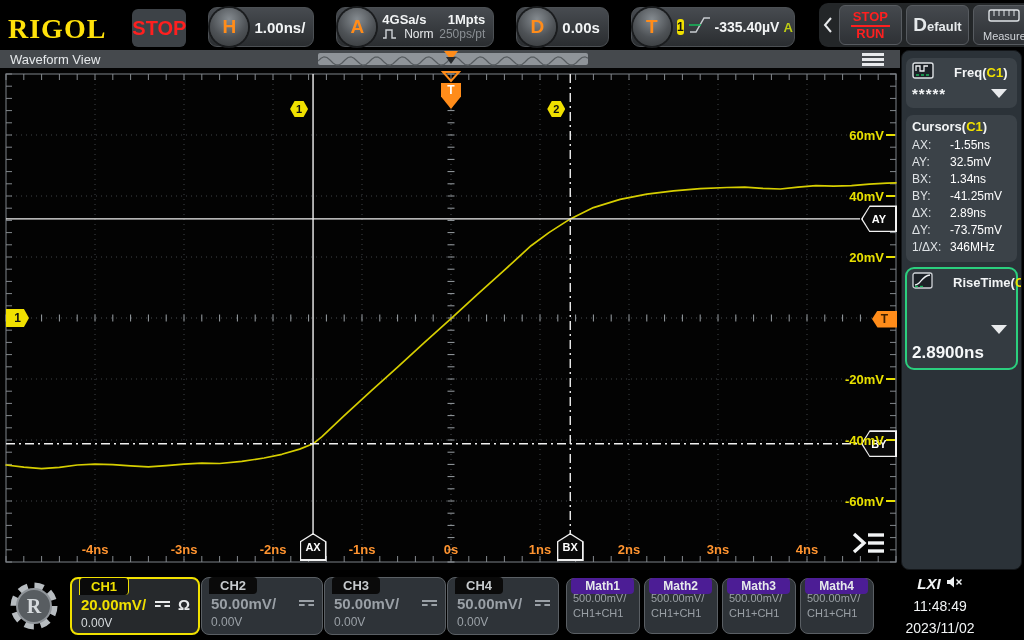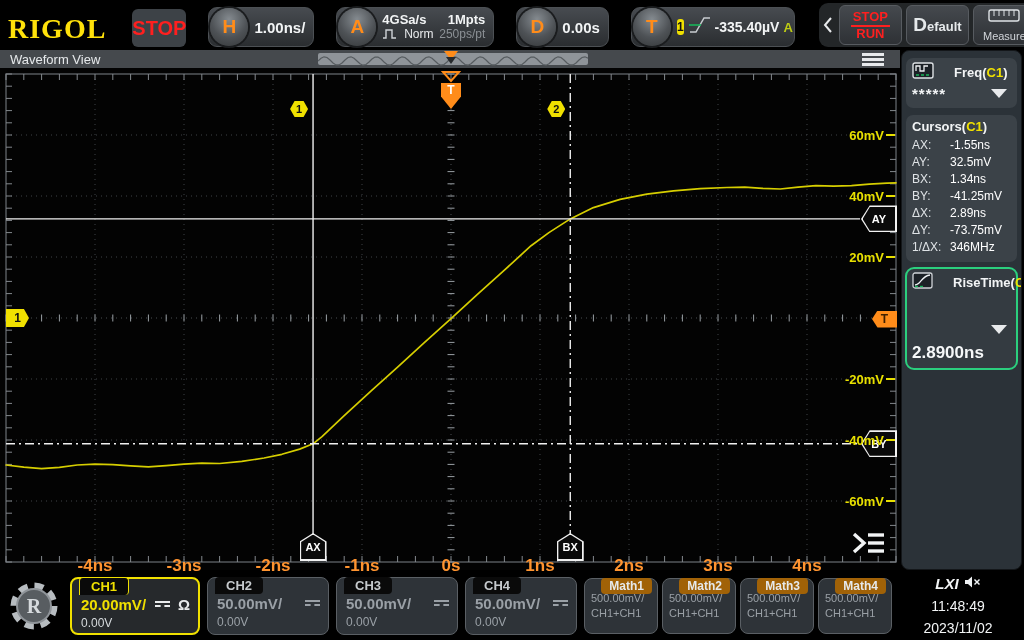--- a/index.html
+++ b/index.html
@@ -55,21 +55,21 @@
               border-left:7px solid transparent; border-right:7px solid transparent; border-top:9px solid #ff8c1a; }
   .pv-tri-d { position:absolute; left:128px; top:4px; width:0; height:0;
               border-left:5px solid transparent; border-right:5px solid transparent; border-top:7px solid #26292c; }
   .wf-menu { position:absolute; right:16px; top:3px; display:flex; flex-direction:column; gap:2px; }
   .wf-menu i { display:block; width:22px; height:3px; background:#e8eaec; }
 
   .scope { position:absolute; left:0; top:18px; width:900px; height:502px; background:#030303; }
   #scope-svg { position:absolute; left:0; top:0; }
 
   .t-label { position:absolute; transform:translateX(-50%); color:#ff9430; font-weight:bold;
-             font-size:17px; top:488px; }
+             font-size:13px; top:474px; }
   .v-label { position:absolute; transform:translateY(-50%); color:#e8e000; font-weight:bold;
              font-size:13px; right:16px; }
   .v-tick  { position:absolute; transform:translateY(-50%); right:5px; width:9px; height:2px; background:#e8e000; }
 
   .pent { position:absolute; display:flex; align-items:center; justify-content:center; }
   .pent .in { position:absolute; inset:0; display:flex; align-items:center; justify-content:center;
               color:#fff; font-weight:bold; font-size:11px; }
   .pent-up { width:27px; height:28px; background:#f2f2f2;
              clip-path:polygon(50% 0,100% 30%,100% 100%,0 100%,0 30%); }
   .pent-up .bg { position:absolute; inset:1.6px; background:#0a0a0a;
@@ -130,22 +130,22 @@
   .ch-l1 { display:flex; align-items:center; font-weight:bold; font-size:15px; color:#9aa0a6; gap:8px; margin-top:4px;}
   .ch-box.selected .ch-l1 { color:#f0e000; }
   .ch-l2 { font-size:12px; color:#9aa0a6; margin-top:3px; }
   .ch-box.selected .ch-l2 { color:#d6dadd; }
   .dc-icon { display:inline-block; width:15px; height:8px; border-top:2px solid currentColor; position:relative; margin-left:auto;}
   .dc-icon:after { content:""; position:absolute; left:0; top:2px; width:15px; border-top:2px dashed currentColor; }
   .ch-box.selected .dc-icon, .ch-ohm { color:#e8eaec; }
   .ch-ohm { font-size:15px; font-weight:bold; }
   .math-box { position:relative; width:74px; height:56px; border-radius:8px; background:#2e3338;
               border:1px solid #5a5f64; padding:12px 5px 0 6px; }
-  .math-tab { position:absolute; top:-1px; right:5px; background:#a16207; border-radius:4px;
-              font-weight:bold; font-size:12px; padding:0 8px; line-height:16px; color:#e6e9eb; }
+  .math-tab { position:absolute; top:-1px; right:5px; background:#4c1d95; border-radius:4px;
+              font-weight:bold; font-size:12px; padding:0 14px; line-height:16px; color:#e6e9eb; }
   .math-l1, .math-l2 { font-size:11px; color:#9aa0a6; line-height:15px; }
   .clock-box { width:118px; height:62px; display:flex; flex-direction:column; align-items:center;
                justify-content:space-between; color:#f2f4f5; }
   .lxi-row { display:flex; align-items:center; gap:5px; font-weight:bold; font-style:italic; font-size:15px; }
   .clock-time, .clock-date { font-size:14px; line-height:18px; }
 </style>
 </head>
 <body>
 
 <div class="stage">
@@ -716,21 +716,21 @@
   </div>
 
   <div class="bottombar">
     <div class="gear-box">
       <svg width="52" height="52" viewBox="0 0 52 52">
         <circle cx="26" cy="26" r="19" fill="none" stroke="#b7bcc0" stroke-width="9" stroke-dasharray="8.5 6.4"></circle>
         <circle cx="26" cy="26" r="17" fill="#585d61" stroke="#8f9499" stroke-width="2"></circle>
         <text x="26" y="33" text-anchor="middle" font-size="20" font-weight="bold" fill="#d6dadd" font-family="Liberation Serif, serif">R</text>
       </svg>
     </div>
-    <div id="channel-boxes" style="display:flex; gap:7px;">
+    <div id="channel-boxes" style="display:flex; gap:1px;">
         <div class="ch-box selected" style="width: 130px;">
           <div class="ch-tab">CH1</div>
           <div class="ch-l1">
             <span>20.00mV/</span>
             <span class="dc-icon"></span>
             <span class="ch-ohm">Ω</span>
           </div>
           <div class="ch-l2">0.00V</div>
         </div>
         <div class="ch-box" style="width: 122px;">

